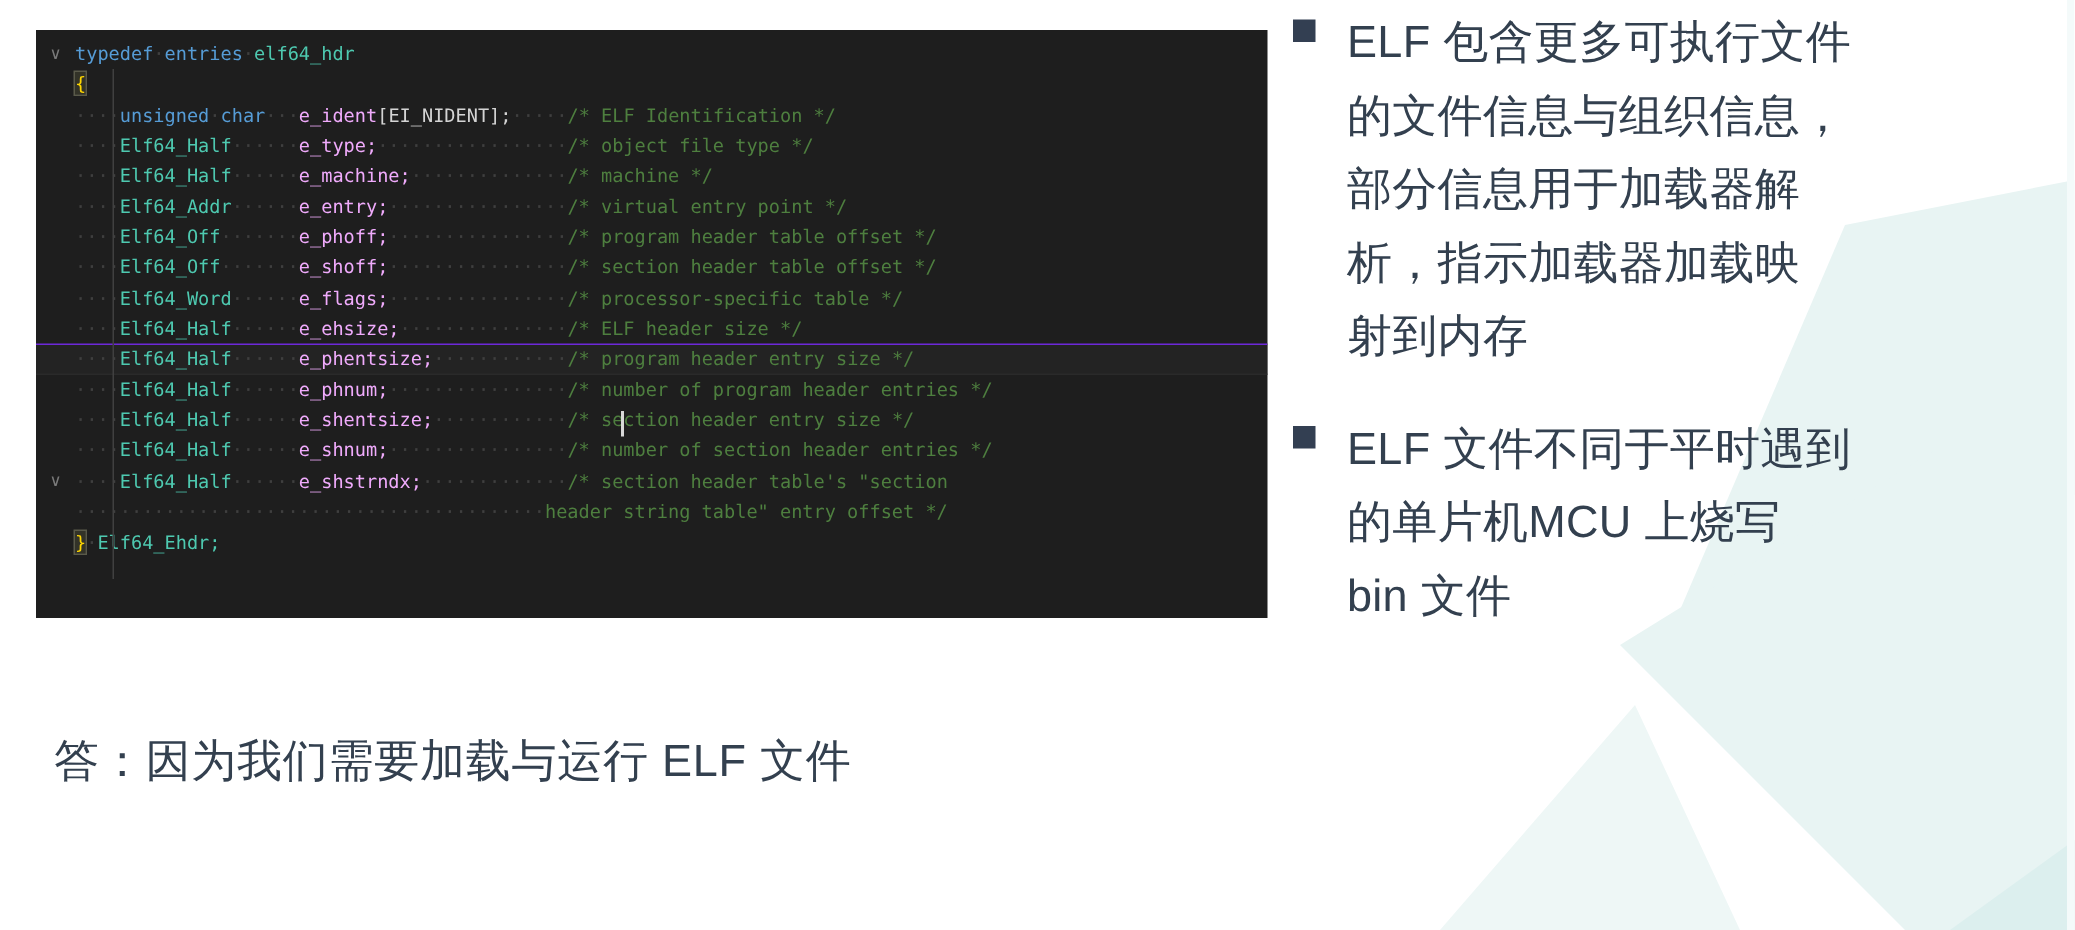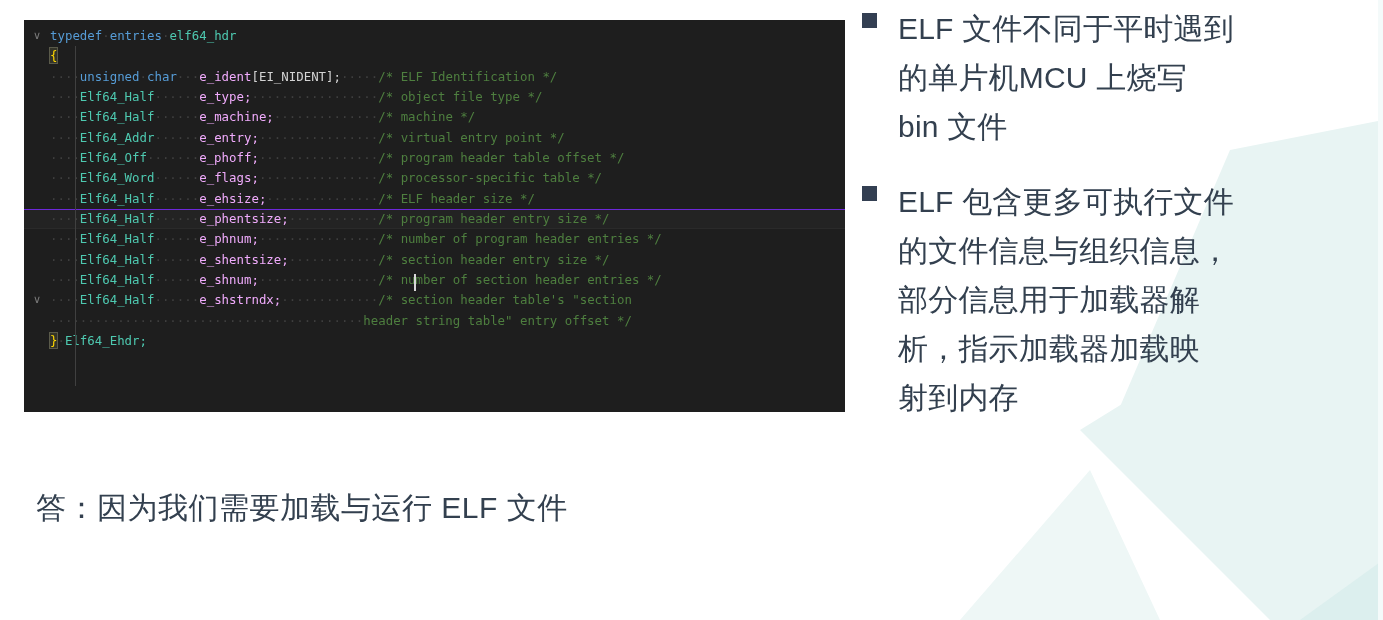--- a/index.html
+++ b/index.html
@@ -165,47 +165,48 @@
   <div id="code-block">
     <div id="indent-guide"></div>
     <div class="code-lines" id="code-lines">
         <div class="code-line"><span class="fold">∨</span><span class="tk-kw">typedef</span><span class="tk-ws">·</span><span class="tk-kw">entries</span><span class="tk-ws">·</span><span class="tk-type">elf64_hdr</span></div>
         <div class="code-line"><span class="tk-brace brace-box">{</span></div>
         <div class="code-line"><span class="tk-ws">····</span><span class="tk-kw">unsigned</span><span class="tk-ws">·</span><span class="tk-kw">char</span><span class="tk-ws">···</span><span class="tk-var">e_ident</span><span class="tk-br">[</span><span class="tk-mac">EI_NIDENT</span><span class="tk-br">];</span><span class="tk-ws">·····</span><span class="tk-cmt">/* ELF Identification */</span></div>
         <div class="code-line"><span class="tk-ws">····</span><span class="tk-type">Elf64_Half</span><span class="tk-ws">······</span><span class="tk-var">e_type;</span><span class="tk-ws">·················</span><span class="tk-cmt">/* object file type */</span></div>
         <div class="code-line"><span class="tk-ws">····</span><span class="tk-type">Elf64_Half</span><span class="tk-ws">······</span><span class="tk-var">e_machine;</span><span class="tk-ws">··············</span><span class="tk-cmt">/* machine */</span></div>
         <div class="code-line"><span class="tk-ws">····</span><span class="tk-type">Elf64_Addr</span><span class="tk-ws">······</span><span class="tk-var">e_entry;</span><span class="tk-ws">················</span><span class="tk-cmt">/* virtual entry point */</span></div>
         <div class="code-line"><span class="tk-ws">····</span><span class="tk-type">Elf64_Off</span><span class="tk-ws">·······</span><span class="tk-var">e_phoff;</span><span class="tk-ws">················</span><span class="tk-cmt">/* program header table offset */</span></div>
+        <div class="code-line"><span class="tk-ws">····</span><span class="tk-type">Elf64_Off</span><span class="tk-ws">·······</span><span class="tk-var">e_shoff;</span><span class="tk-ws">················</span><span class="tk-cmt">/* section header table offset */</span></div>
         <div class="code-line"><span class="tk-ws">····</span><span class="tk-type">Elf64_Word</span><span class="tk-ws">······</span><span class="tk-var">e_flags;</span><span class="tk-ws">················</span><span class="tk-cmt">/* processor-specific table */</span></div>
         <div class="code-line"><span class="tk-ws">····</span><span class="tk-type">Elf64_Half</span><span class="tk-ws">······</span><span class="tk-var">e_ehsize;</span><span class="tk-ws">···············</span><span class="tk-cmt">/* ELF header size */</span></div>
         <div class="code-line hl"><span class="tk-ws">····</span><span class="tk-type">Elf64_Half</span><span class="tk-ws">······</span><span class="tk-var">e_phentsize;</span><span class="tk-ws">············</span><span class="tk-cmt">/* program header entry size */</span></div>
         <div class="code-line"><span class="tk-ws">····</span><span class="tk-type">Elf64_Half</span><span class="tk-ws">······</span><span class="tk-var">e_phnum;</span><span class="tk-ws">················</span><span class="tk-cmt">/* number of program header entries */</span></div>
         <div class="code-line"><span class="tk-ws">····</span><span class="tk-type">Elf64_Half</span><span class="tk-ws">······</span><span class="tk-var">e_shentsize;</span><span class="tk-ws">············</span><span class="tk-cmt">/* section header entry size */</span></div>
         <div class="code-line"><span class="tk-ws">····</span><span class="tk-type">Elf64_Half</span><span class="tk-ws">······</span><span class="tk-var">e_shnum;</span><span class="tk-ws">················</span><span class="tk-cmt">/* number of section header entries */</span></div>
         <div class="code-line"><span class="fold">∨</span><span class="tk-ws">····</span><span class="tk-type">Elf64_Half</span><span class="tk-ws">······</span><span class="tk-var">e_shstrndx;</span><span class="tk-ws">·············</span><span class="tk-cmt">/* section header table's "section</span></div>
         <div class="code-line"><span class="tk-ws">··········································</span><span class="tk-cmt">header string table" entry offset */</span></div>
         <div class="code-line"><span class="fold"></span><span class="tk-brace brace-box">}</span><span class="tk-ws">·</span><span class="tk-type">Elf64_Ehdr;</span></div>
       </div>
     <div id="caret"></div>
   </div>
 
   <div id="qa">
     <div class="qa-line" id="qa-answer">答：因为我们需要加载与运行 ELF 文件</div>
   </div>
 
   <div id="bullets">
     <div class="bullet-item">
       <span class="bullet-marker"></span>
-      <span class="bullet-text">ELF 文件不同于平时遇到
-的单片机MCU 上烧写
-bin 文件</span>
-    </div>
-    <div class="bullet-item">
-      <span class="bullet-marker"></span>
       <span class="bullet-text">ELF 包含更多可执行文件
 的文件信息与组织信息，
 部分信息用于加载器解
 析，指示加载器加载映
 射到内存</span>
     </div>
+    <div class="bullet-item">
+      <span class="bullet-marker"></span>
+      <span class="bullet-text">ELF 文件不同于平时遇到
+的单片机MCU 上烧写
+bin 文件</span>
+    </div>
   </div>
 
 </div>
 
 </body></html>

